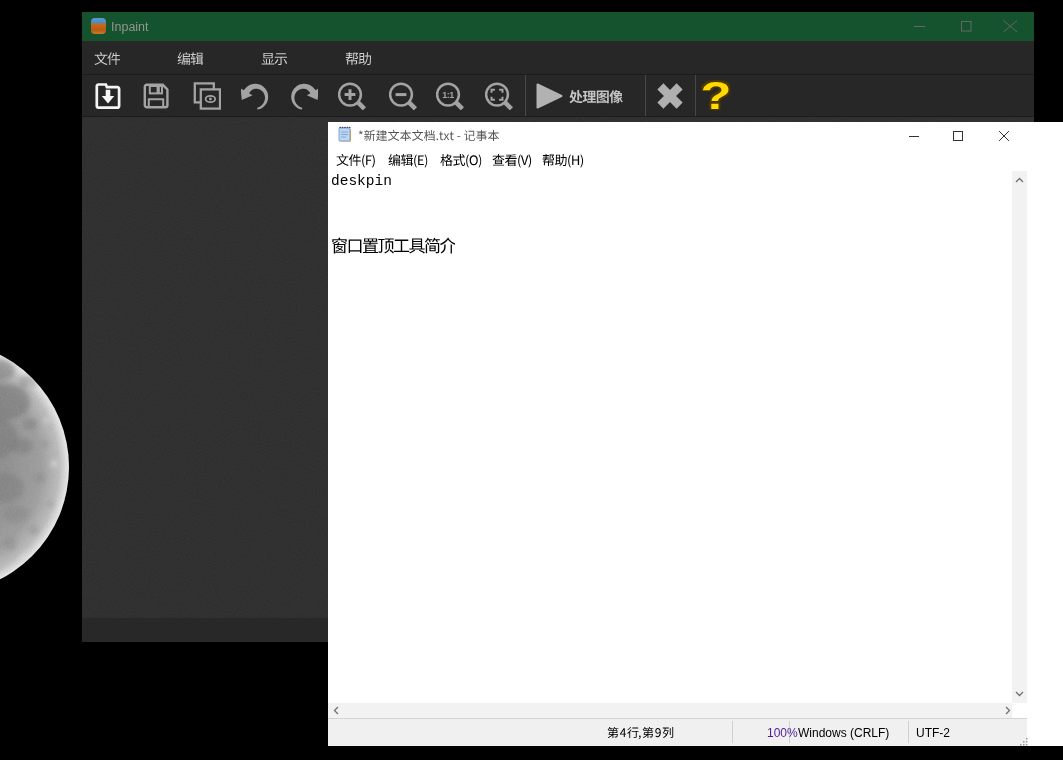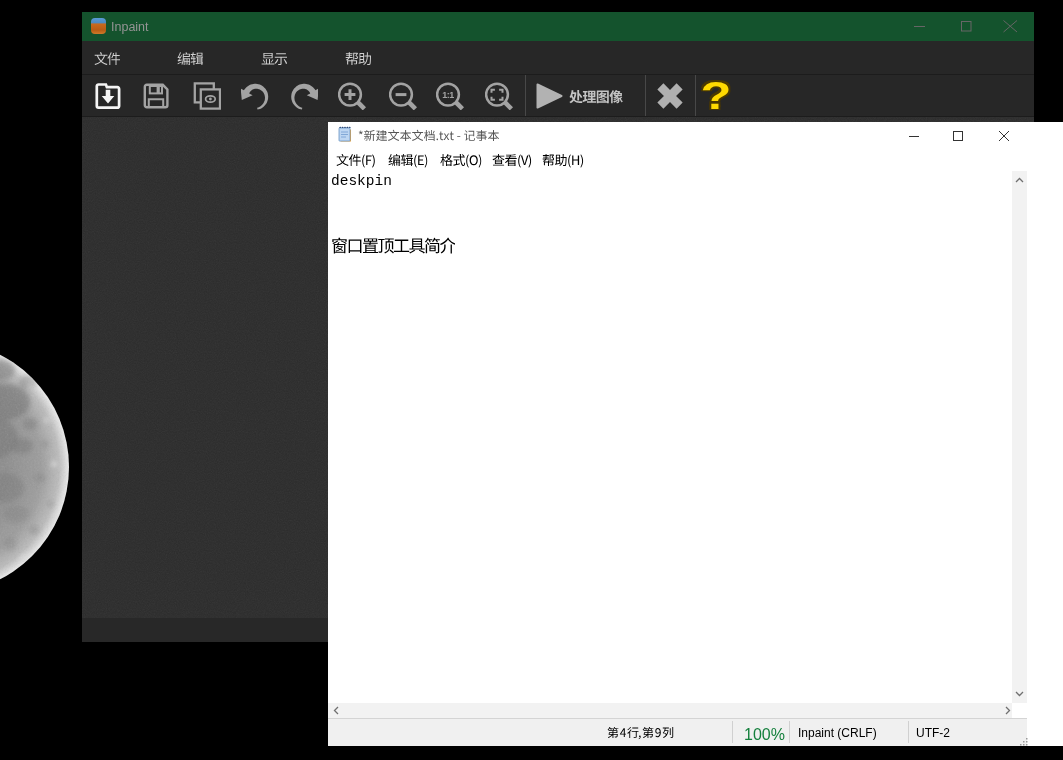--- a/index.html
+++ b/index.html
@@ -238,22 +238,22 @@
 <svg class="abs" style="left:677px;top:584px" width="6" height="9" viewBox="0 0 6 9">
       <path d="M1 1 L4.5 4.5 L1 8" fill="none" stroke="#707070" stroke-width="1.3"></path>
     </svg>
 <div class="abs" style="left:0;top:596px;width:699px;height:28px;background:#f0f0f0;border-top:1px solid #d4d4d4;box-sizing:border-box;"></div>
 <div class="abs" style="left:404px;top:599px;width:1px;height:22px;background:#d0d0d0;"></div>
 <div class="abs" style="left:461px;top:599px;width:1px;height:22px;background:#d0d0d0;"></div>
 <div class="abs" style="left:580px;top:599px;width:1px;height:22px;background:#d0d0d0;"></div>
 <div style="position:absolute;left:279px;top:603px;width:67px;height:17px;"><svg width="67" height="17" viewBox="0 0 67 17">
         <path fill="#000000" d="M2 7.2C1.9 8.1 1.7 9.1 1.6 9.8H4.8C3.8 10.9 2.3 11.8 0.8 12.3C1 12.4 1.3 12.8 1.4 13C2.9 12.4 4.4 11.4 5.5 10.2V13H6.4V9.8H9.9C9.7 10.9 9.6 11.4 9.4 11.6C9.3 11.7 9.2 11.7 9 11.7C8.8 11.7 8.2 11.7 7.6 11.6C7.8 11.8 7.9 12.2 7.9 12.4C8.5 12.5 9.1 12.5 9.4 12.4C9.7 12.4 10 12.3 10.2 12.1C10.5 11.8 10.6 11.1 10.8 9.4C10.8 9.3 10.8 9.1 10.8 9.1H6.4V8H10.4V5.3H1.6V6.1H5.5V7.2ZM2.8 8H5.5V9.1H2.6ZM6.4 6.1H9.5V7.2H6.4ZM2.5 1.9C2.1 3 1.4 4.1 0.6 4.8C0.8 4.9 1.1 5.1 1.3 5.3C1.8 4.8 2.2 4.3 2.6 3.6H3.3C3.5 4.1 3.7 4.7 3.9 5.1L4.6 4.8C4.6 4.5 4.4 4.1 4.2 3.6H6.1V3H3C3.1 2.7 3.3 2.4 3.4 2.1ZM7.2 1.9C6.9 3 6.3 4 5.6 4.7C5.8 4.8 6.2 5.1 6.4 5.2C6.7 4.8 7.1 4.2 7.4 3.6H8.2C8.6 4.1 9 4.7 9.2 5.1L9.9 4.8C9.8 4.5 9.5 4 9.2 3.6H11.4V3H7.7C7.8 2.7 8 2.4 8 2.1ZM16.8 12H17.8V9.6H19V8.7H17.8V3.2H16.6L12.9 8.9V9.6H16.8ZM16.8 8.7H14.1L16.1 5.7C16.3 5.3 16.6 4.8 16.8 4.4H16.8C16.8 4.8 16.8 5.6 16.8 6ZM25.3 2.6V3.5H31.2V2.6ZM23.2 1.9C22.6 2.8 21.5 3.9 20.5 4.5C20.6 4.7 20.9 5.1 21 5.3C22.1 4.5 23.3 3.3 24.1 2.3ZM24.7 6V6.8H28.8V11.8C28.8 12 28.7 12 28.5 12.1C28.2 12.1 27.4 12.1 26.6 12C26.7 12.3 26.8 12.7 26.9 12.9C28.1 12.9 28.7 12.9 29.1 12.8C29.5 12.6 29.7 12.4 29.7 11.8V6.8H31.5V6ZM23.7 4.5C22.9 5.9 21.6 7.2 20.3 8.1C20.5 8.3 20.8 8.7 21 8.9C21.4 8.5 21.9 8.1 22.3 7.6V13H23.2V6.6C23.7 6 24.2 5.4 24.6 4.8ZM31.9 14.3C33 13.8 33.7 12.9 33.7 11.8C33.7 11 33.3 10.5 32.8 10.5C32.3 10.5 31.9 10.8 31.9 11.3C31.9 11.7 32.3 12 32.7 12L32.9 12C32.9 12.7 32.4 13.3 31.7 13.6ZM37.1 7.2C37 8.1 36.8 9.1 36.6 9.8H39.8C38.8 10.9 37.3 11.8 35.9 12.3C36.1 12.4 36.4 12.8 36.5 13C37.9 12.4 39.5 11.4 40.5 10.2V13H41.4V9.8H44.9C44.8 10.9 44.7 11.4 44.5 11.6C44.4 11.7 44.3 11.7 44.1 11.7C43.8 11.7 43.3 11.7 42.7 11.6C42.8 11.8 42.9 12.2 42.9 12.4C43.6 12.5 44.2 12.5 44.5 12.4C44.8 12.4 45 12.3 45.2 12.1C45.5 11.8 45.7 11.1 45.9 9.4C45.9 9.3 45.9 9.1 45.9 9.1H41.4V8H45.5V5.3H36.6V6.1H40.5V7.2ZM37.8 8H40.5V9.1H37.7ZM41.4 6.1H44.6V7.2H41.4ZM37.6 1.9C37.2 3 36.5 4.1 35.6 4.8C35.8 4.9 36.2 5.1 36.4 5.3C36.8 4.8 37.3 4.3 37.7 3.6H38.3C38.6 4.1 38.8 4.7 38.9 5.1L39.7 4.8C39.6 4.5 39.4 4.1 39.2 3.6H41.1V3H38C38.2 2.7 38.3 2.4 38.4 2.1ZM42.2 1.9C41.9 3 41.4 4 40.6 4.7C40.9 4.8 41.2 5.1 41.4 5.2C41.8 4.8 42.2 4.2 42.5 3.6H43.3C43.7 4.1 44 4.7 44.2 5.1L45 4.8C44.9 4.5 44.6 4 44.3 3.6H46.4V3H42.8C42.9 2.7 43 2.4 43.1 2.1ZM50.6 12.2C52.2 12.2 53.8 10.8 53.8 7.2C53.8 4.4 52.5 3 50.8 3C49.4 3 48.3 4.2 48.3 5.9C48.3 7.7 49.2 8.7 50.7 8.7C51.4 8.7 52.2 8.2 52.7 7.6C52.6 10.3 51.7 11.2 50.5 11.2C50 11.2 49.4 11 49 10.6L48.4 11.3C48.9 11.8 49.6 12.2 50.6 12.2ZM52.7 6.7C52.1 7.5 51.5 7.8 50.9 7.8C49.8 7.8 49.3 7.1 49.3 5.9C49.3 4.7 50 3.9 50.8 3.9C51.9 3.9 52.6 4.9 52.7 6.7ZM62.8 3.3V10H63.7V3.3ZM65.3 2V11.8C65.3 12 65.2 12 65 12C64.8 12.1 64.2 12.1 63.5 12C63.7 12.3 63.8 12.7 63.8 12.9C64.8 12.9 65.3 12.9 65.7 12.8C66 12.6 66.2 12.3 66.2 11.8V2ZM57.3 8.4C57.9 8.8 58.6 9.4 59.1 9.8C58.3 11 57.2 11.8 56 12.3C56.2 12.4 56.5 12.8 56.6 13C59.1 11.9 61 9.5 61.6 5.4L61 5.2L60.9 5.2H58.2C58.4 4.7 58.5 4.1 58.7 3.4H61.9V2.6H55.8V3.4H57.8C57.4 5.3 56.7 7 55.7 8.1C55.9 8.2 56.3 8.5 56.4 8.7C57 8 57.5 7.1 57.9 6.1H60.6C60.4 7.2 60 8.2 59.6 9C59.1 8.6 58.4 8.1 57.8 7.7Z"></path>
       </svg></div>
-<div class="abs" style="left:416px;top:604px;font-size:16px;color:#15803d;">100%</div>
-<div class="abs" style="left:470px;top:604px;font-size:12px;color:#000;">Inpaint (CRLF)</div>
+<div class="abs" style="left:439px;top:604px;font-size:12px;color:#4c1d95;">100%</div>
+<div class="abs" style="left:470px;top:604px;font-size:12px;color:#000;">Windows (CRLF)</div>
 <div class="abs" style="left:588px;top:604px;font-size:12px;color:#000;">UTF-2</div>
 <svg class="abs" style="left:692px;top:616px" width="8" height="8" viewBox="0 0 8 8" fill="#999">
 <rect x="6" y="0" width="1.5" height="1.5"></rect>
       <rect x="3" y="3" width="1.5" height="1.5"></rect>
       <rect x="6" y="3" width="1.5" height="1.5"></rect>
       <rect x="0" y="6" width="1.5" height="1.5"></rect>
       <rect x="3" y="6" width="1.5" height="1.5"></rect>
       <rect x="6" y="6" width="1.5" height="1.5"></rect>
 </svg>
 </div>

